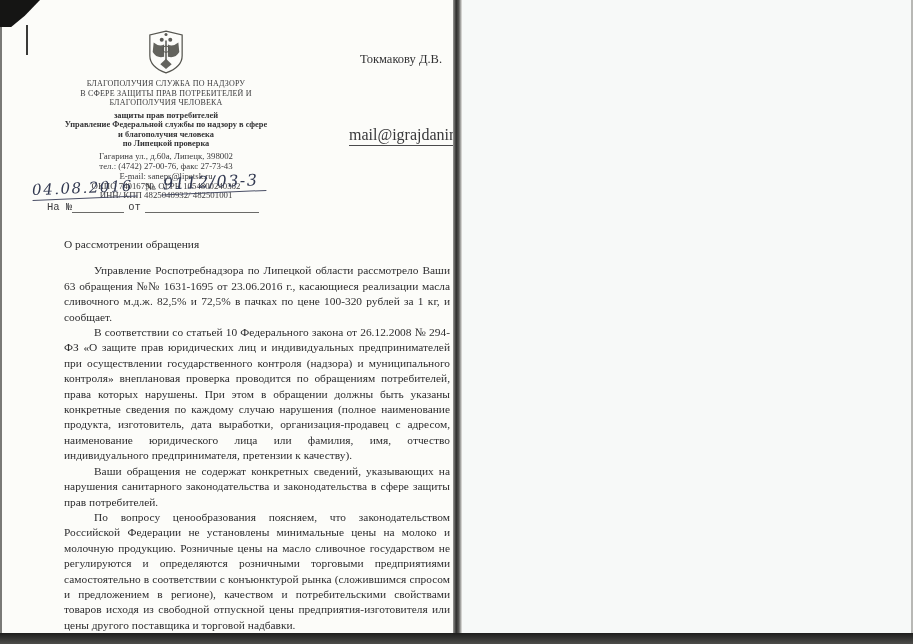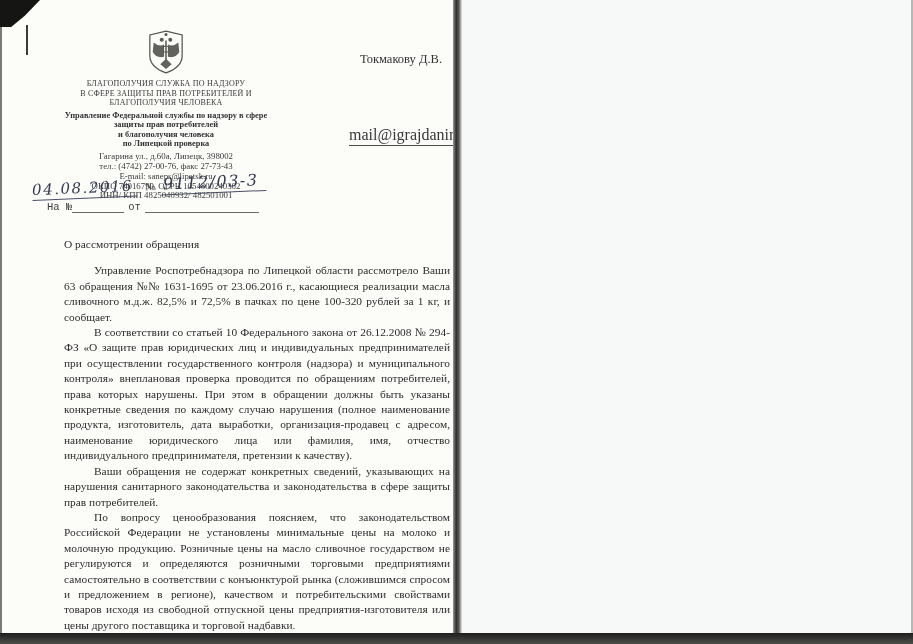--- a/index.html
+++ b/index.html
@@ -67,22 +67,22 @@
       <path d="M33 13 Q27 18 22 15 L22 28 Q30 30 34 23 Z" fill="#63635d"></path>
       <path d="M14 36 L20 30 L26 36 L20 41 Z" fill="#63635d"></path>
       <circle cx="20" cy="20" r="3.4" fill="none" stroke="#55554f" stroke-width="1"></circle>
     </svg>
     <div class="lh-org">
       <div>БЛАГОПОЛУЧИЯ СЛУЖБА ПО НАДЗОРУ</div>
       <div>В СФЕРЕ ЗАЩИТЫ ПРАВ ПОТРЕБИТЕЛЕЙ И</div>
       <div>БЛАГОПОЛУЧИЯ ЧЕЛОВЕКА</div>
     </div>
     <div class="lh-dept">
+      <div>защиты прав потребителей</div>
       <div>Управление Федеральной службы по надзору в сфере</div>
-      <div>защиты прав потребителей</div>
       <div>и благополучия человека</div>
       <div>по Липецкой проверка</div>
     </div>
     <div class="lh-contacts">
       <div>Гагарина ул., д.60а, Липецк, 398002</div>
       <div>тел.: (4742) 27-00-76, факс 27-73-43</div>
       <div>E-mail:  saneps@lipetsk.ru</div>
       <div>ОКПО 74016790, ОГРН 1054800240362</div>
       <div>ИНН/ КПП 4825040932/ 482501001</div>
     </div>

